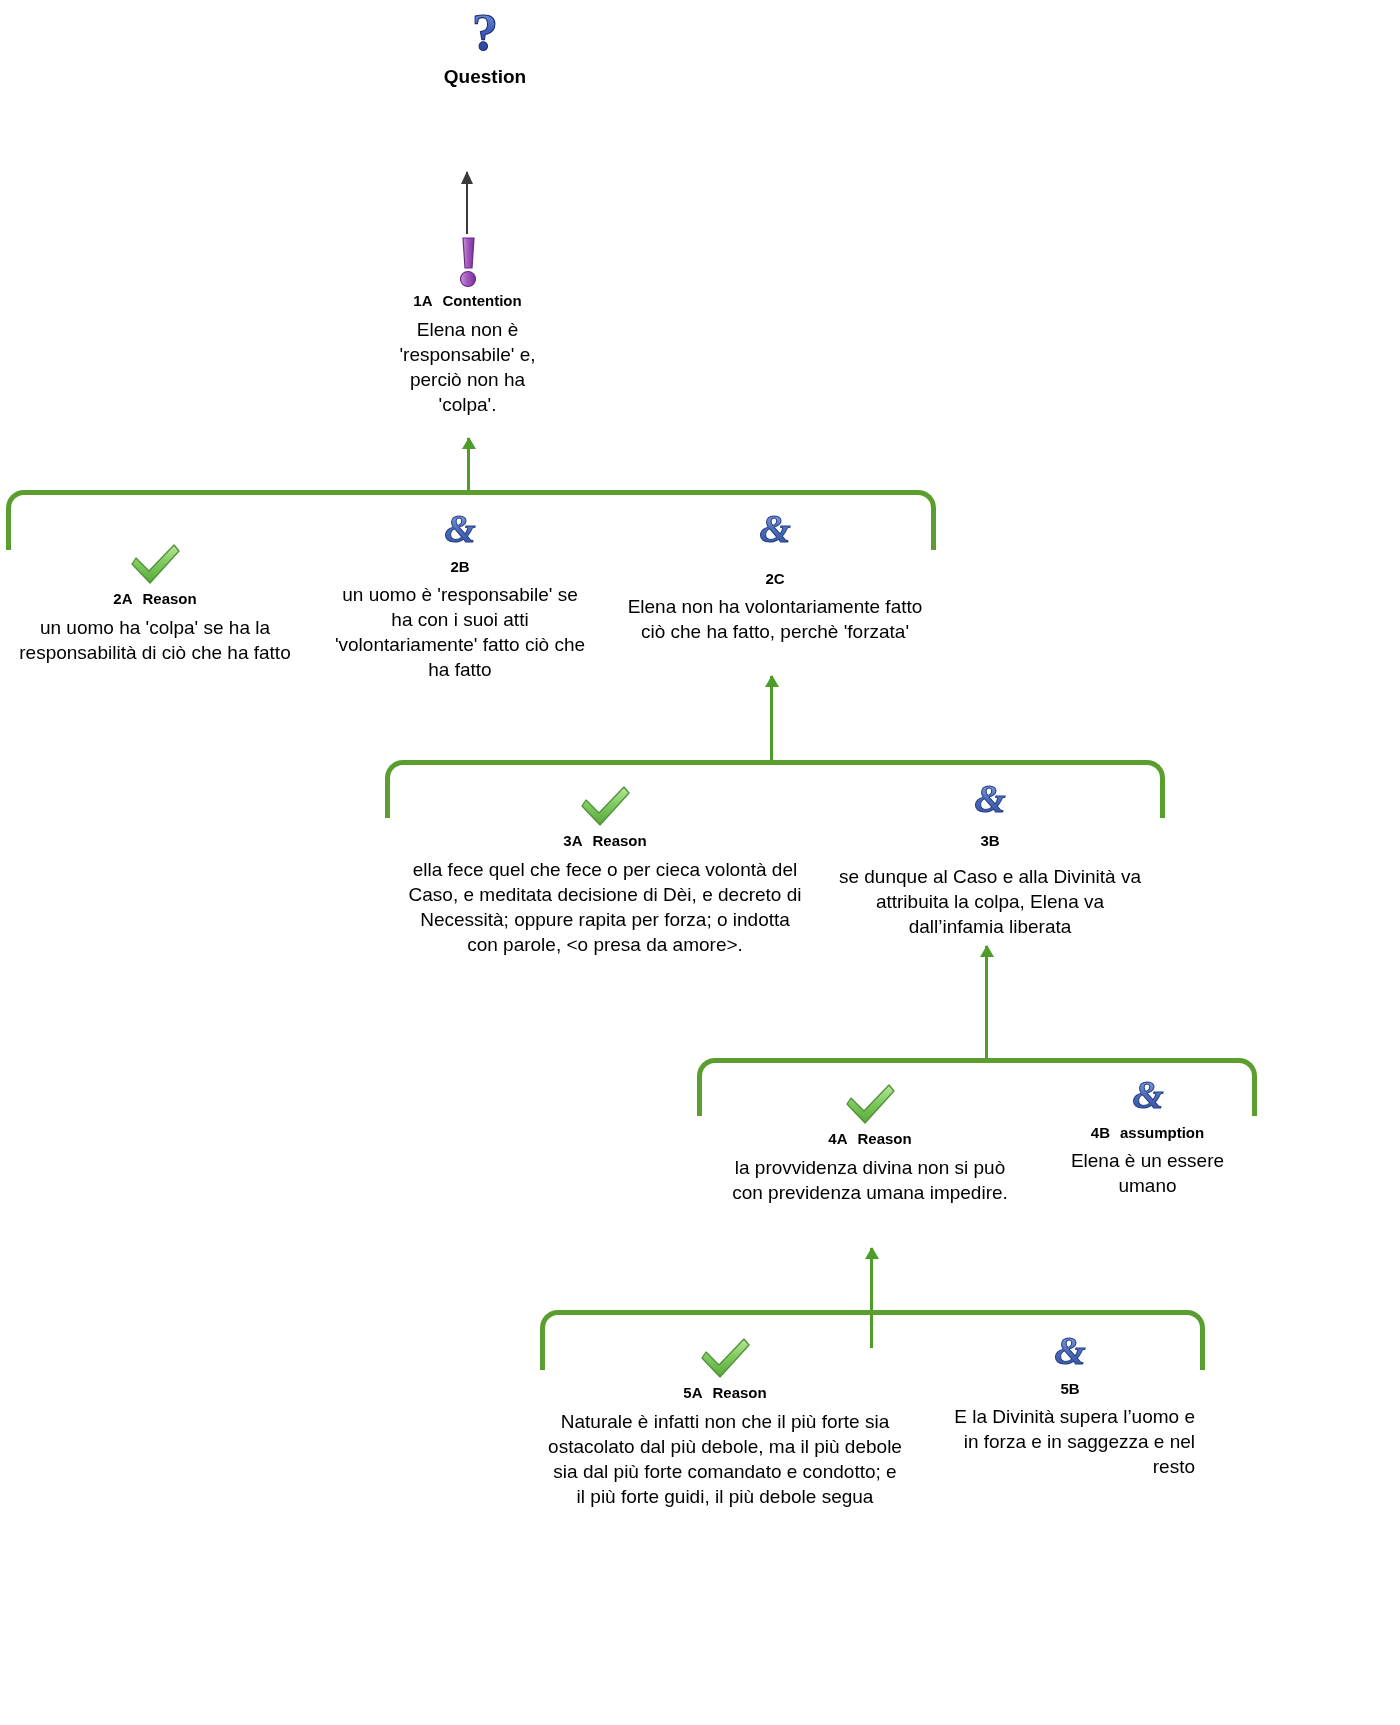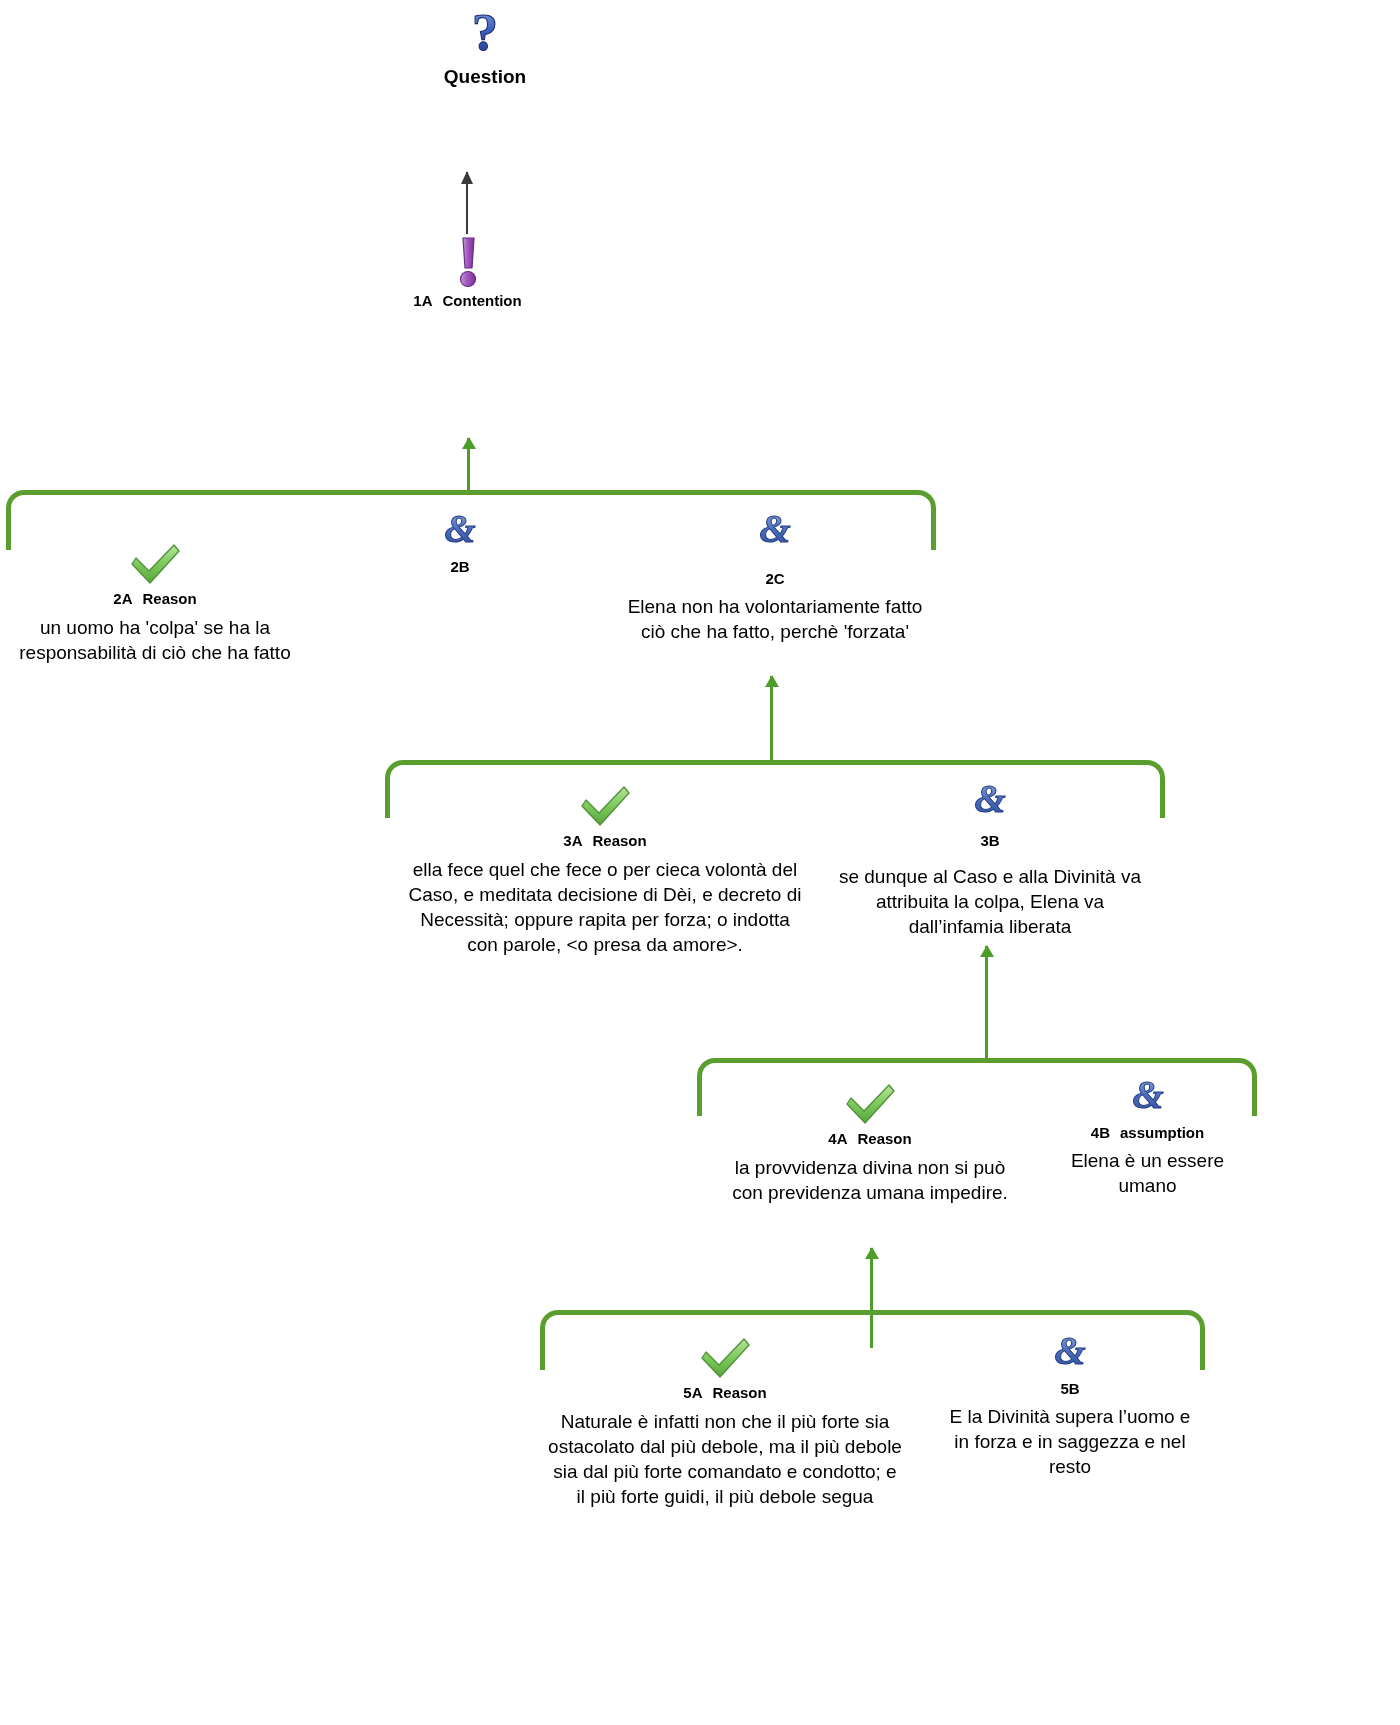--- a/index.html
+++ b/index.html
@@ -65,20 +65,21 @@
           <stop offset="1" stop-color="#7c2f99"></stop>
         </linearGradient>
       </defs>
       <path d="M10 2 h11 l-2 30 h-7 z" fill="url(#pg)" stroke="#6b2a85" stroke-width="1.2"></path>
       <circle cx="15" cy="43" r="7.5" fill="url(#pg)" stroke="#6b2a85" stroke-width="1.2"></circle>
     </svg>
   </span>
   <div class="ttl">
     <span class="num">1A</span><span>Contention</span>
   </div>
+  <div class="body" style="width:150px;margin-left:auto;margin-right:auto;">Elena non è 'responsabile' e, perciò non ha 'colpa'.</div>
 </div>
 
 <div class="varrow" style="left:467px;top:438px;height:56px;"></div>
 
 <div class="bracket" style="left:6px;top:490px;width:930px;height:60px;"></div>
 
 <div class="node" style="left:10px;top:540px;width:290px;">
   <span class="icon">
     <svg class="ico-check" viewBox="0 0 58 46">
       <defs>
@@ -106,20 +107,21 @@
           <stop offset="0.5" stop-color="#4e6fc0"></stop>
           <stop offset="1" stop-color="#2c4a96"></stop>
         </linearGradient>
       </defs>
       <text x="20" y="36" text-anchor="middle" font-family="Liberation Serif, serif" font-style="italic" font-size="40" font-weight="bold" fill="url(#ag)" stroke="#233d80" stroke-width="1">&amp;</text>
     </svg>
   </span>
   <div class="ttl" style="margin-top:4px;">
     <span>2B</span>
   </div>
+  <div class="body" style="width:260px;margin:4px auto 0 auto;">un uomo è 'responsabile' se ha con i suoi atti 'volontariamente' fatto ciò che ha fatto</div>
 </div>
 
 <div class="node" style="left:620px;top:506px;width:310px;">
   <span class="icon">
     <svg class="ico-amp" viewBox="0 0 40 46">
       <text x="20" y="36" text-anchor="middle" font-family="Liberation Serif, serif" font-style="italic" font-size="40" font-weight="bold" fill="url(#ag)" stroke="#233d80" stroke-width="1">&amp;</text>
     </svg>
   </span>
   <div class="ttl" style="margin-top:16px;">
     <span>2C</span>
@@ -201,14 +203,14 @@
 
 <div class="node" style="left:940px;top:1328px;width:260px;">
   <span class="icon">
     <svg class="ico-amp" viewBox="0 0 40 46">
       <text x="20" y="36" text-anchor="middle" font-family="Liberation Serif, serif" font-style="italic" font-size="40" font-weight="bold" fill="url(#ag)" stroke="#233d80" stroke-width="1">&amp;</text>
     </svg>
   </span>
   <div class="ttl" style="margin-top:4px;">
     <span>5B</span>
   </div>
-  <div class="body" style="width:250px;margin:4px auto 0 auto;">E la Divinità supera l’uomo e in forza e in saggezza e nel resto</div>
+  <div class="body" style="width:250px;margin:4px auto 0 auto;text-align:right;">E la Divinità supera l’uomo e in forza e in saggezza e nel resto</div>
 </div>
 
 </body></html>

